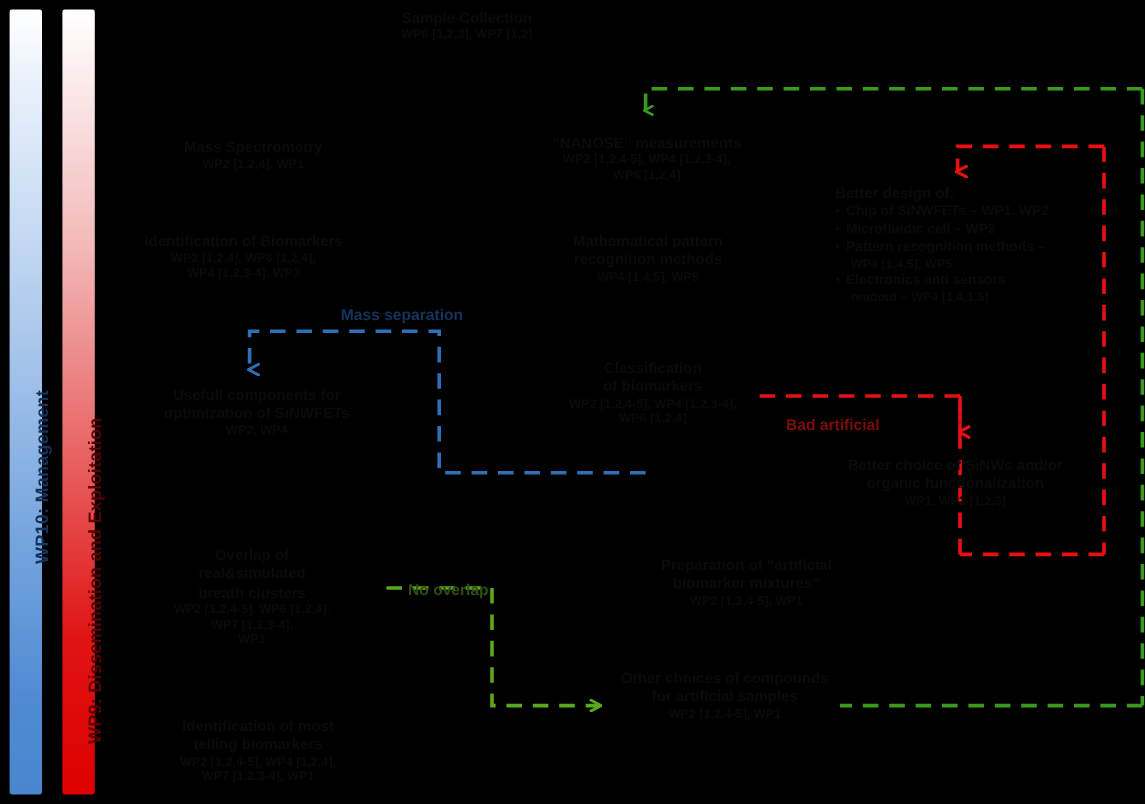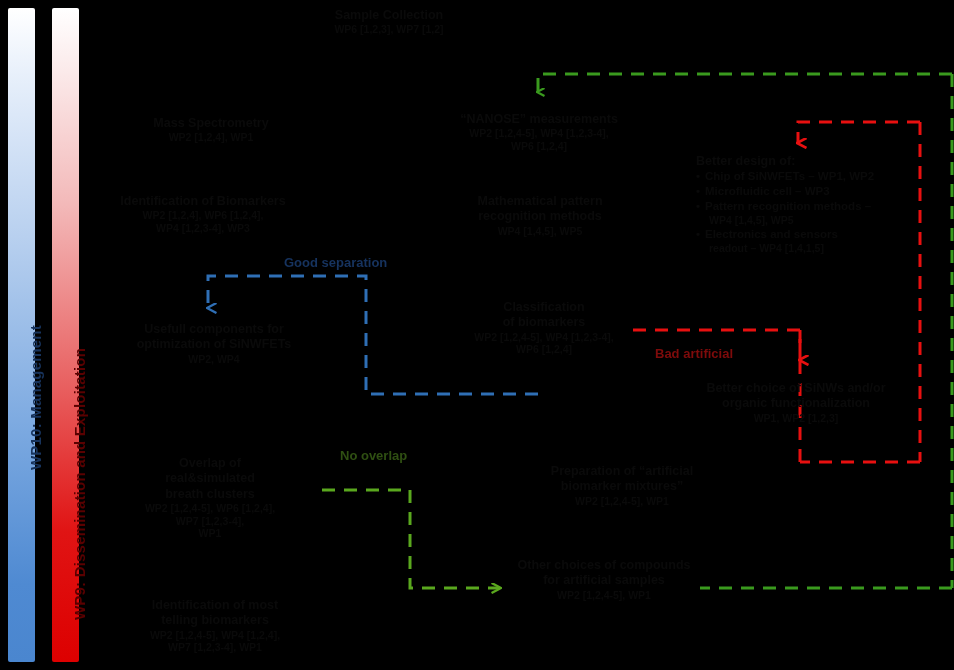--- a/index.html
+++ b/index.html
@@ -74,23 +74,23 @@
     <path d="M920,122 L920,462" fill="none" stroke="#e81010" stroke-width="3" stroke-dasharray="13 9"></path>
     <path d="M920,462 L800,462" fill="none" stroke="#e81010" stroke-width="3" stroke-dasharray="13 9"></path>
     <path d="M800,462 L800,330 L632,330" fill="none" stroke="#e81010" stroke-width="3" stroke-dasharray="13 9"></path>
     <path d="M800,330 L800,360" fill="none" stroke="#e81010" stroke-width="3" stroke-dasharray="13 9" marker-end="url(#ah-red)"></path>
 
     <path d="M538,394 L366,394 L366,276 L208,276 L208,308" fill="none" stroke="#2f6fb5" stroke-width="3" stroke-dasharray="13 9" marker-end="url(#ah-blue)"></path>
 
     <path d="M322,490 L410,490 L410,588 L500,588" fill="none" stroke="#5aa81e" stroke-width="3" stroke-dasharray="13 9" marker-end="url(#ah-green-r)"></path>
   </svg>
 
-  <div class="stage-label" id="lbl-good" style="left:284px;top:255px;">Good separation</div>
+  <div class="stage-label" id="lbl-good" style="left:284px;top:255px;">Mass separation</div>
   <div class="stage-label" id="lbl-bad" style="left:655px;top:346px;">Bad artificial</div>
-  <div class="stage-label" id="lbl-no" style="left:340px;top:448px;text-align:center;">No  overlap</div>
+  <div class="stage-label" id="lbl-no" style="left:340px;top:484px;text-align:center;">No  overlap</div>
 
   <div class="node" style="left:300px;top:8px;width:178px;">
     <span class="t">Sample Collection</span>
     <span class="s">WP6 [1,2,3], WP7 [1,2]</span>
   </div>
 
   <div class="node" style="left:138px;top:116px;width:146px;">
     <span class="t">Mass Spectrometry</span>
     <span class="s">WP2 [1,2,4], WP1</span>
   </div>

